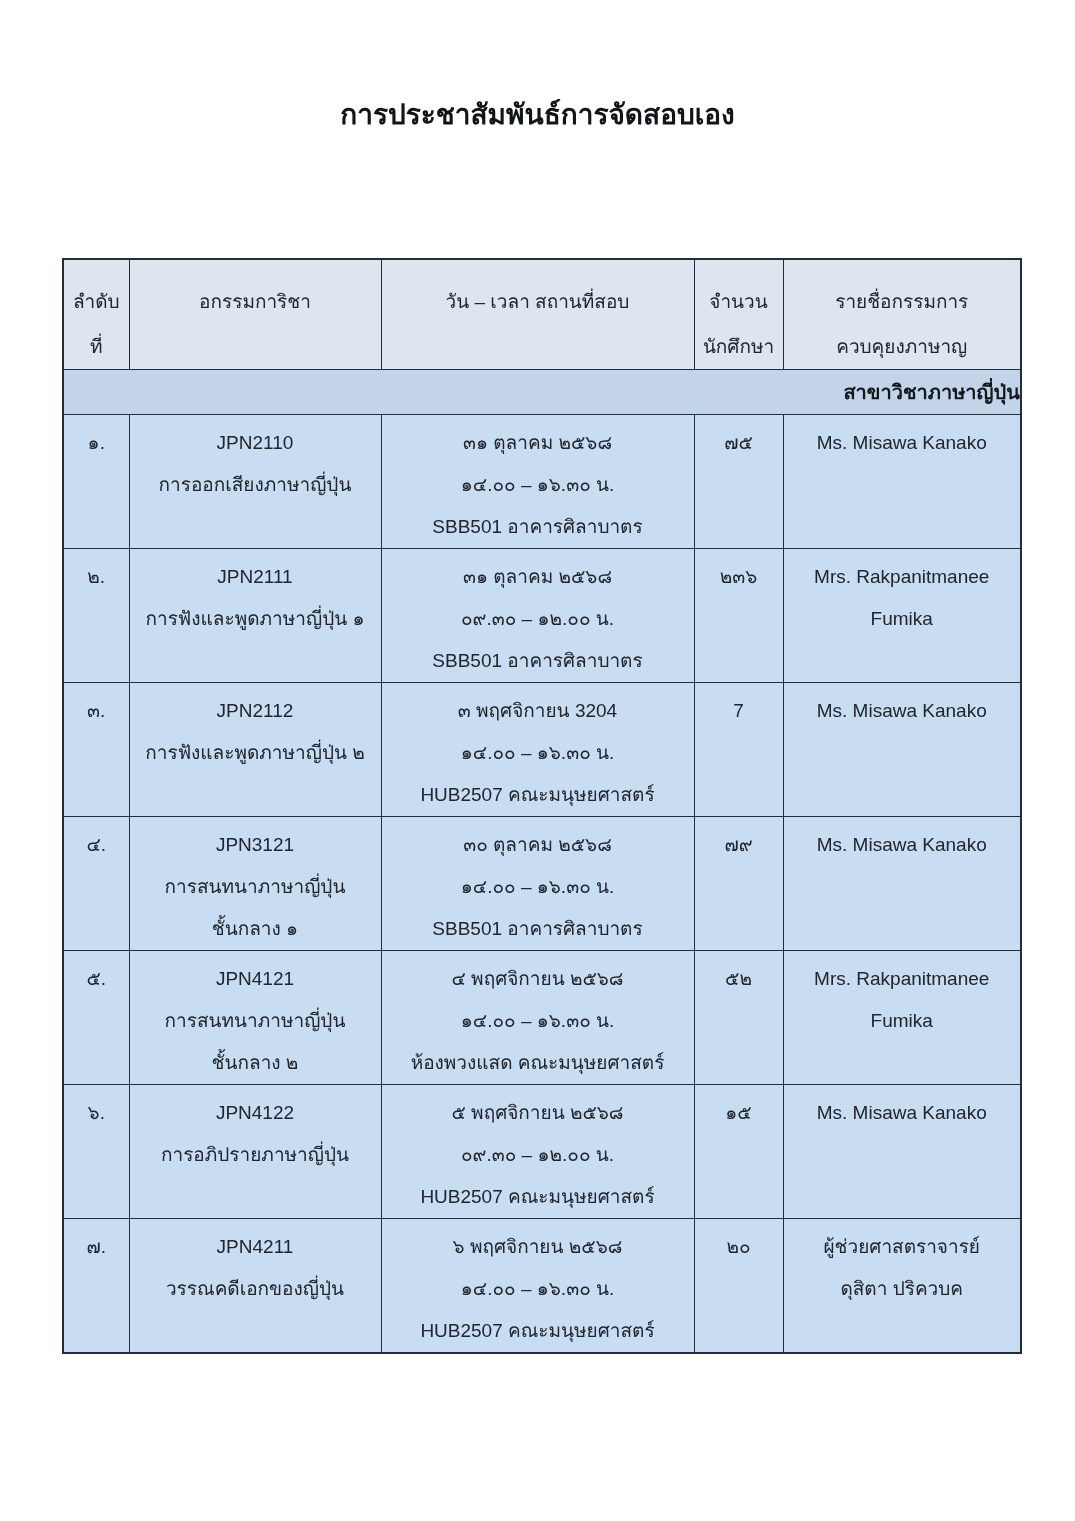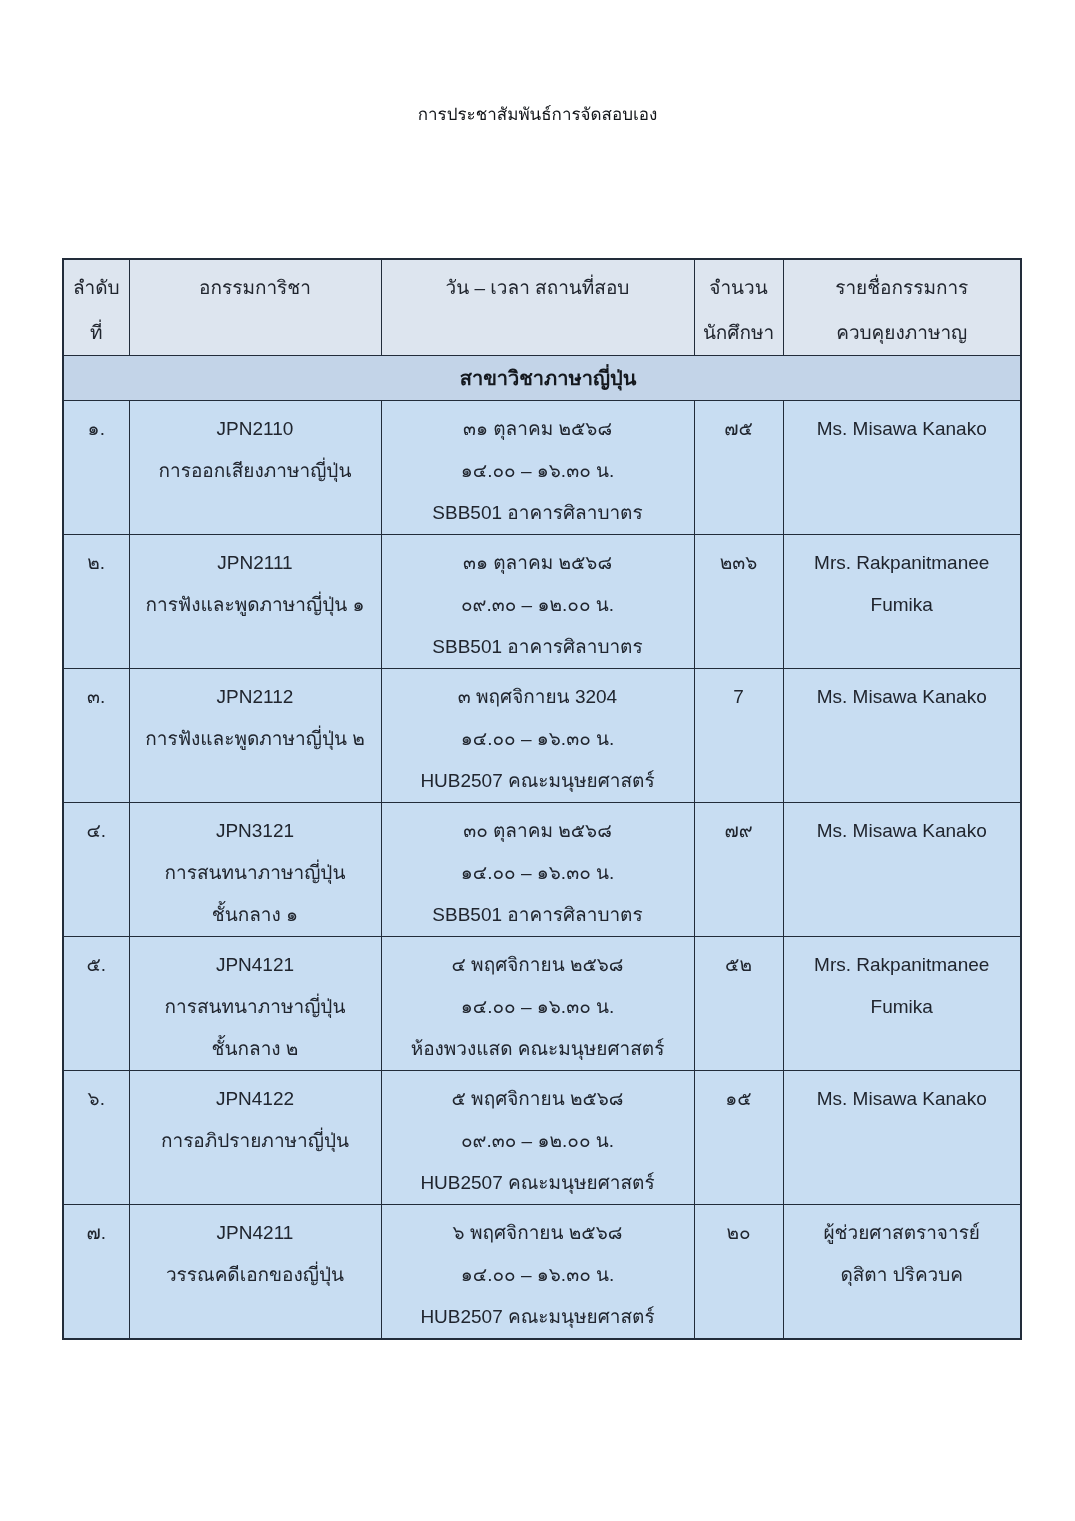--- a/index.html
+++ b/index.html
@@ -22,22 +22,22 @@
     overflow: hidden;
   }
   .titles {
     position: absolute;
     top: 88px;
     left: 0;
     width: 100%;
     text-align: center;
   }
   .title-line {
-    font-size: 17px;
-    font-weight: normal;
+    font-size: 28px;
+    font-weight: bold;
     line-height: 53px;
     color: #111418;
   }
   table.exam-table {
     position: absolute;
     top: 258px;
     left: 62px;
     width: 958px;
     border-collapse: collapse;
     table-layout: fixed;
@@ -48,27 +48,27 @@
     vertical-align: top;
     text-align: center;
     padding: 0;
     font-size: 19px;
     overflow: hidden;
   }
   .exam-table thead th {
     background: var(--header-bg);
     height: 87px;
     font-weight: normal;
-    padding-top: 5px;
+    padding-top: 19px;
   }
   .exam-table thead .cell-line { line-height: 45px; }
   .section-row td {
     background: var(--section-bg);
     height: 45px;
-    text-align: center;
+    text-align: right;
     vertical-align: middle;
     font-weight: bold;
     font-size: 20px;
     padding-left: 12px;
     color: #14181e;
   }
   .exam-table tbody td.data-cell {
     background: var(--row-bg);
     height: 133px;
     padding-top: 7px;

